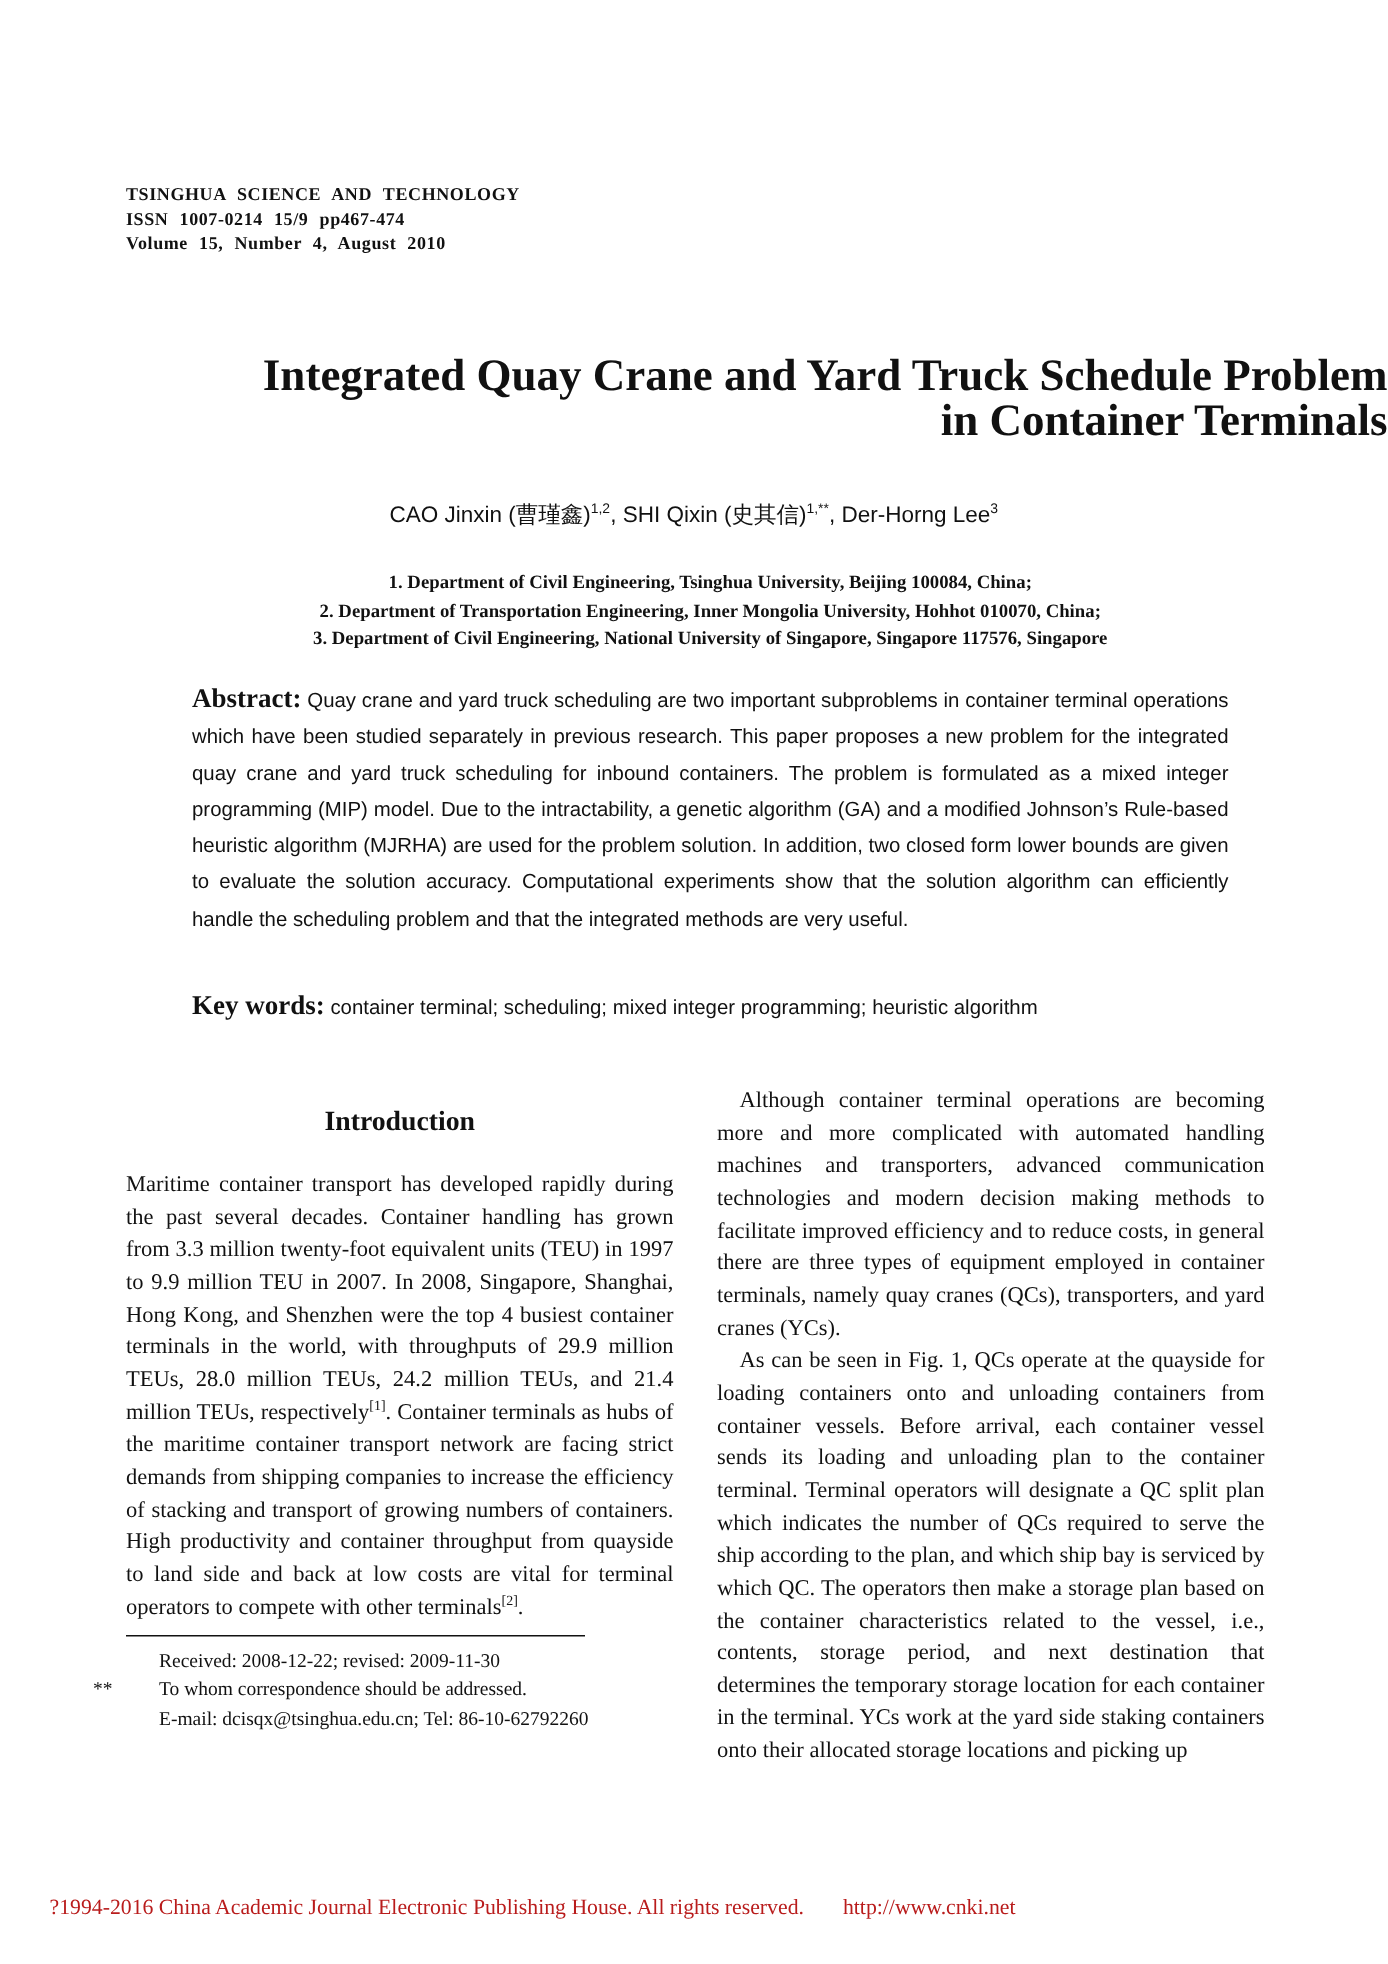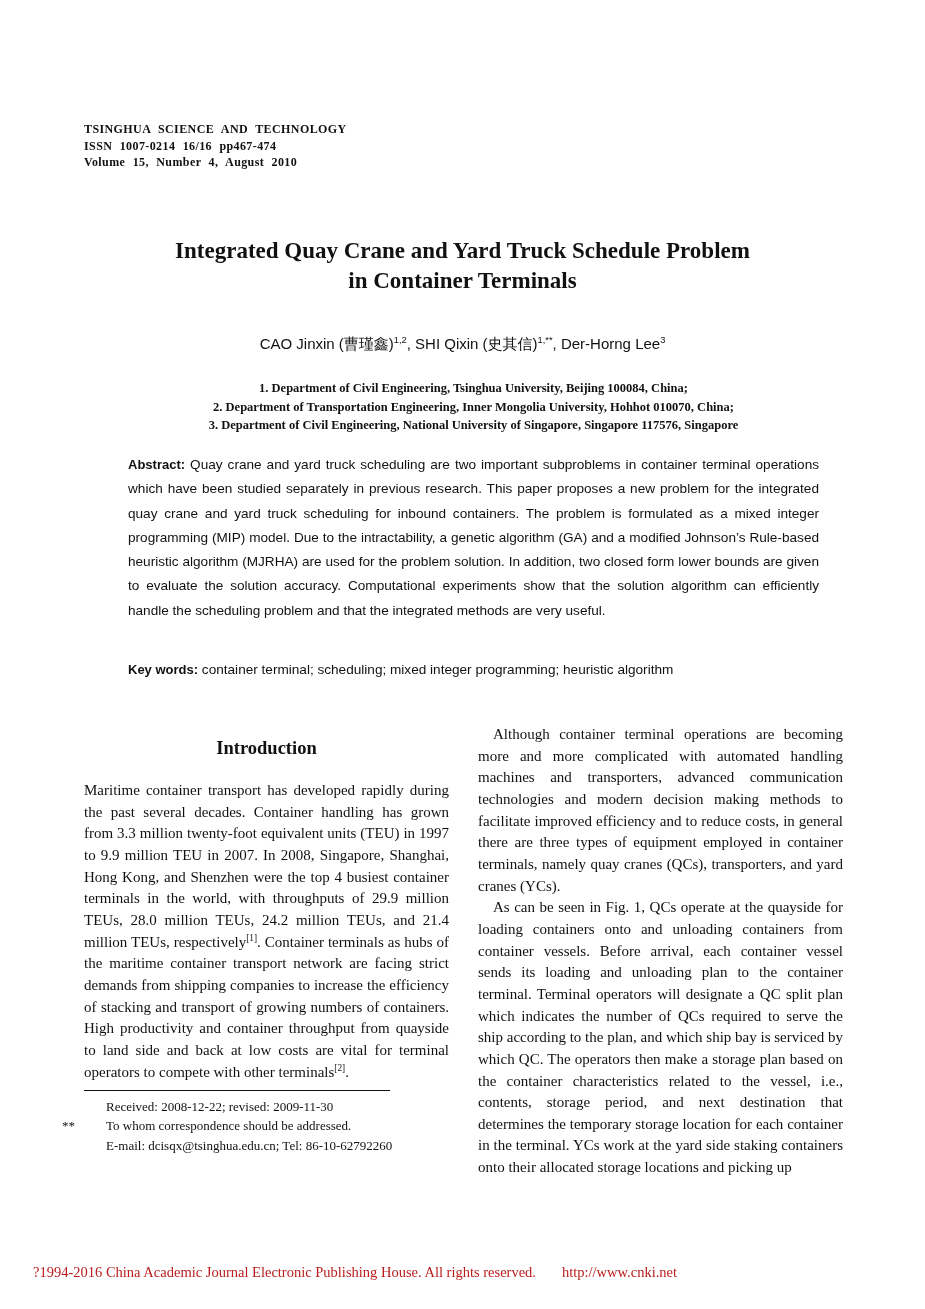--- a/index.html
+++ b/index.html
@@ -12,41 +12,41 @@
   sup { font-size: 0.62em; line-height: 0; vertical-align: super; margin-top: 11px; }
 
   .journal-head {
     position: absolute; left: 84px; top: 121px;
     font-weight: bold; font-size: 12px; line-height: 16.5px;
     letter-spacing: 0.4px; word-spacing: 4px; white-space: nowrap;
   }
 
   .paper-title {
     position: absolute; left: 0; top: 236px; width: 925px;
-    text-align: center; font-weight: bold; font-size: 23px; line-height: 30px;
+    text-align: right; font-weight: bold; font-size: 30px; line-height: 30px;
   }
 
   .authors {
     position: absolute; left: 0; top: 334px; width: 925px;
     text-align: center; font-family: "Liberation Sans", sans-serif;
     font-size: 15px; line-height: 20px;
   }
 
   .affiliations {
     position: absolute; left: 0; top: 379px; width: 925px;
     text-align: center; font-weight: bold; font-size: 12.5px; line-height: 18.7px; padding-left: 22px;
   }
 
   .abstract-block {
     position: absolute; left: 128px; top: 453px; width: 691px;
     font-family: "Liberation Sans", sans-serif; font-size: 13.6px;
     line-height: 24.3px; text-align: justify;
   }
   .abstract-block .lbl, .keywords-block .lbl {
-    font-family: Liberation Sans, sans-serif; font-weight: bold; font-size: 13px;
+    font-family: Liberation Serif, serif; font-weight: bold; font-size: 18px;
   }
 
   .keywords-block {
     position: absolute; left: 128px; top: 660px; width: 691px;
     font-family: "Liberation Sans", sans-serif; font-size: 13.6px; line-height: 20px;
   }
 
   .col { position: absolute; top: 724px; width: 365px; font-size: 15px; line-height: 21.65px; text-align: justify; }
   .col-left  { left: 84px; }
   .col-right { left: 478px; }
@@ -70,21 +70,21 @@
   }
   .footer .url { margin-left: 26px; }
 </style>
 </head>
 <body>
 
 <div class="page">
 
   <div class="journal-head">
     <div>TSINGHUA SCIENCE AND TECHNOLOGY</div>
-    <div>ISSN 1007-0214 16/16 pp467-474</div>
+    <div>ISSN 1007-0214 15/9 pp467-474</div>
     <div>Volume 15, Number 4, August 2010</div>
   </div>
 
   <div class="paper-title">
     <div>Integrated Quay Crane and Yard Truck Schedule Problem</div>
     <div>in Container Terminals</div>
   </div>
 
   <div class="authors">CAO Jinxin (曹瑾鑫)<sup>1,2</sup>, SHI Qixin (史其信)<sup>1,**</sup>, Der-Horng Lee<sup>3</sup></div>
 

